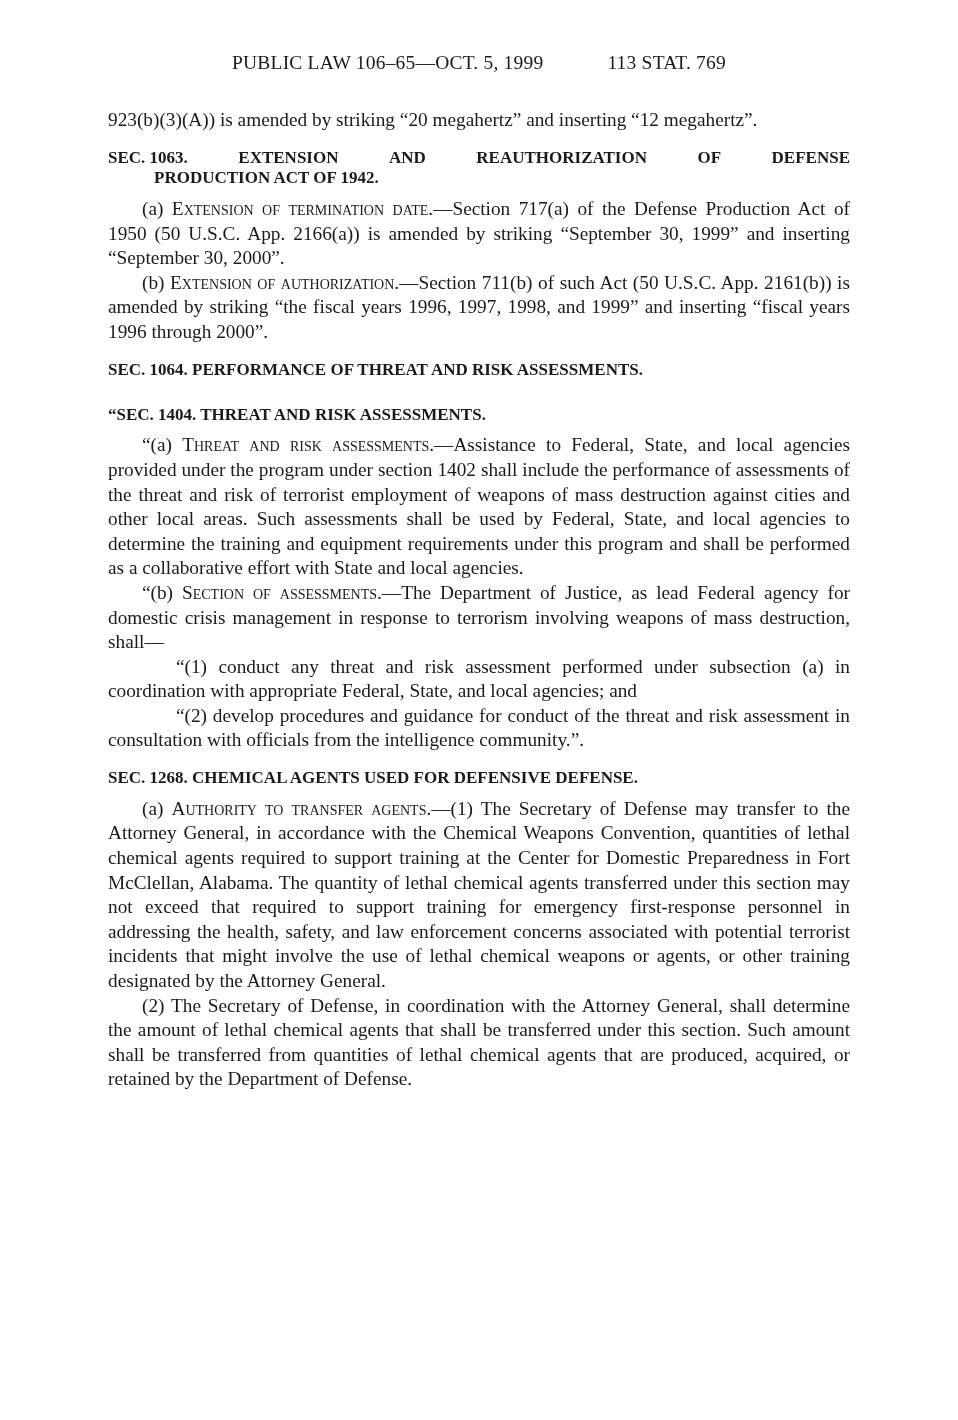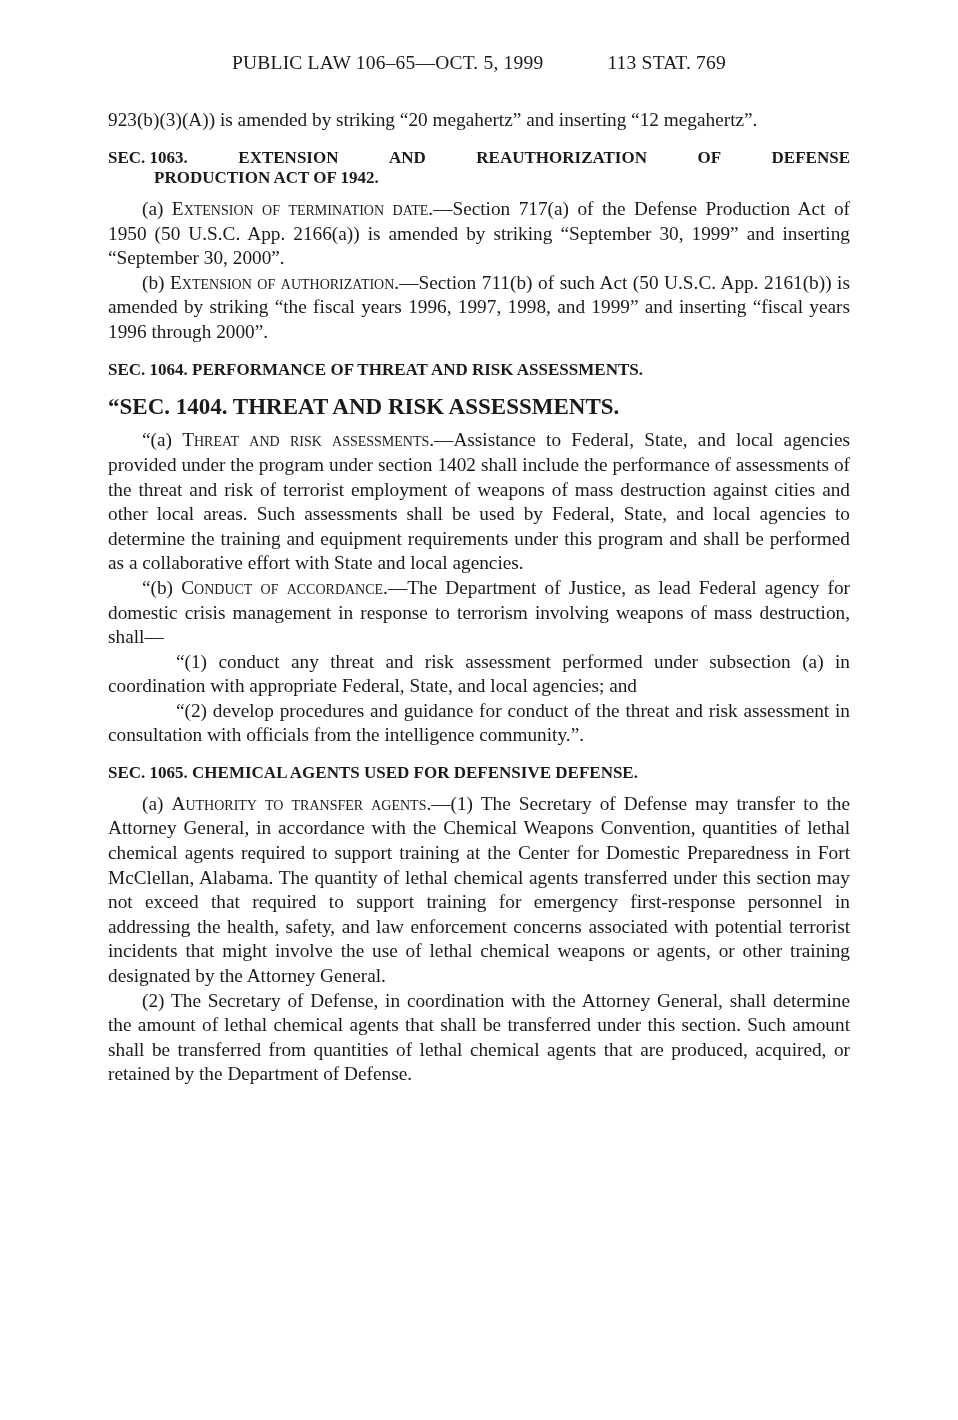--- a/index.html
+++ b/index.html
@@ -61,23 +61,23 @@
     display: block;
     padding-left: 46px;
   }
   .sec-head-spread {
     display: flex;
     justify-content: space-between;
     width: 100%;
   }
   .sec-head-spread span { white-space: nowrap; }
   .quote-head {
-    font-size: 23px;
+    font-size: 17px;
     font-weight: bold;
-    margin: 14px 0 8px 0;
+    margin: 25px 0 8px 0;
   }
   .caps { font-variant: small-caps; }
   .block { margin-top: 0; }
 </style>
 </head>
 <body>
 
 <div class="page">
 
   <div class="header">
@@ -106,26 +106,26 @@
 
     <div class="sec-head">
       <span class="sec-num">SEC. 1064.</span>
       <span>PERFORMANCE OF THREAT AND RISK ASSESSMENTS.</span>
     </div>
 
 
     <div class="quote-head">“SEC. 1404. THREAT AND RISK ASSESSMENTS.</div>
 
     <p class="indent">“(a) <span class="caps">Threat and risk assessments</span>.—Assistance to Federal, State, and local agencies provided under the program under section 1402 shall include the performance of assessments of the threat and risk of terrorist employment of weapons of mass destruction against cities and other local areas. Such assessments shall be used by Federal, State, and local agencies to determine the training and equipment requirements under this program and shall be performed as a collaborative effort with State and local agencies.</p>
-    <p class="indent">“(b) <span class="caps">Conduct of accordance</span>.—The Department of Justice, as lead Federal agency for domestic crisis management in response to terrorism involving weapons of mass destruction, shall—</p>
+    <p class="indent">“(b) <span class="caps">Section of assessments</span>.—The Department of Justice, as lead Federal agency for domestic crisis management in response to terrorism involving weapons of mass destruction, shall—</p>
     <p class="sub">“(1) conduct any threat and risk assessment performed under subsection (a) in coordination with appropriate Federal, State, and local agencies; and</p>
     <p class="sub">“(2) develop procedures and guidance for conduct of the threat and risk assessment in consultation with officials from the intelligence community.”.</p>
 
     <div class="sec-head">
-      <span class="sec-num">SEC. 1065.</span>
+      <span class="sec-num">SEC. 1268.</span>
       <span>CHEMICAL AGENTS USED FOR DEFENSIVE DEFENSE.</span>
     </div>
 
     <p class="indent">(a) <span class="caps">Authority to transfer agents</span>.—(1) The Secretary of Defense may transfer to the Attorney General, in accordance with the Chemical Weapons Convention, quantities of lethal chemical agents required to support training at the Center for Domestic Preparedness in Fort McClellan, Alabama. The quantity of lethal chemical agents transferred under this section may not exceed that required to support training for emergency first-response personnel in addressing the health, safety, and law enforcement concerns associated with potential terrorist incidents that might involve the use of lethal chemical weapons or agents, or other training designated by the Attorney General.</p>
     <p class="indent">(2) The Secretary of Defense, in coordination with the Attorney General, shall determine the amount of lethal chemical agents that shall be transferred under this section. Such amount shall be transferred from quantities of lethal chemical agents that are produced, acquired, or retained by the Department of Defense.</p>
 
   </div>
 </div>
 
 </body></html>

